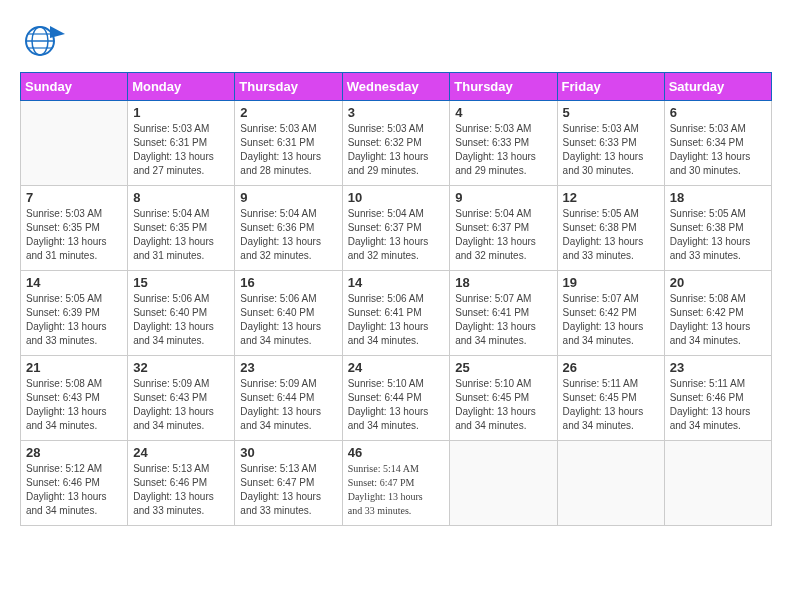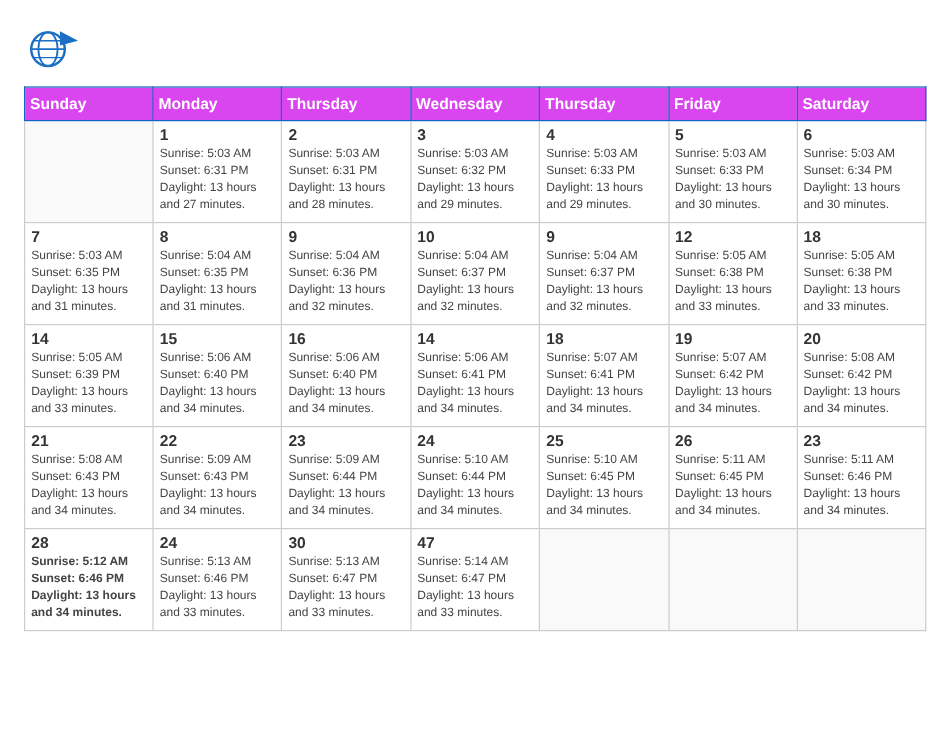--- a/index.html
+++ b/index.html
@@ -280,21 +280,21 @@
       </tr>
       <tr class="week-row">
         <td>
           <span class="day-number">21</span>
           <div class="day-info" style="white-space: pre-line;">Sunrise: 5:08 AM
 Sunset: 6:43 PM
 Daylight: 13 hours
 and 34 minutes.</div>
         </td>
         <td>
-          <span class="day-number">22</span>
+          <span class="day-number">32</span>
           <div class="day-info" style="white-space: pre-line;">Sunrise: 5:09 AM
 Sunset: 6:43 PM
 Daylight: 13 hours
 and 34 minutes.</div>
         </td>
         <td>
           <span class="day-number">23</span>
           <div class="day-info" style="white-space: pre-line;">Sunrise: 5:09 AM
 Sunset: 6:44 PM
 Daylight: 13 hours
@@ -325,42 +325,42 @@
           <span class="day-number">23</span>
           <div class="day-info" style="white-space: pre-line;">Sunrise: 5:11 AM
 Sunset: 6:46 PM
 Daylight: 13 hours
 and 34 minutes.</div>
         </td>
       </tr>
       <tr class="week-row">
         <td>
           <span class="day-number">28</span>
-          <div class="day-info" style="white-space: pre-line; font-weight: bold;">Sunrise: 5:12 AM
+          <div class="day-info" style="white-space: pre-line;">Sunrise: 5:12 AM
 Sunset: 6:46 PM
 Daylight: 13 hours
 and 34 minutes.</div>
         </td>
         <td>
           <span class="day-number">24</span>
           <div class="day-info" style="white-space: pre-line;">Sunrise: 5:13 AM
 Sunset: 6:46 PM
 Daylight: 13 hours
 and 33 minutes.</div>
         </td>
         <td>
           <span class="day-number">30</span>
           <div class="day-info" style="white-space: pre-line;">Sunrise: 5:13 AM
 Sunset: 6:47 PM
 Daylight: 13 hours
 and 33 minutes.</div>
         </td>
         <td>
-          <span class="day-number">47</span>
-          <div class="day-info" style="white-space: pre-line;">Sunrise: 5:14 AM
+          <span class="day-number">46</span>
+          <div class="day-info" style="white-space: pre-line; font-family: Liberation Serif, serif;">Sunrise: 5:14 AM
 Sunset: 6:47 PM
 Daylight: 13 hours
 and 33 minutes.</div>
         </td>
         <td class="empty"></td>
         <td class="empty"></td>
         <td class="empty"></td>
       </tr>
     </tbody>
 </table>

